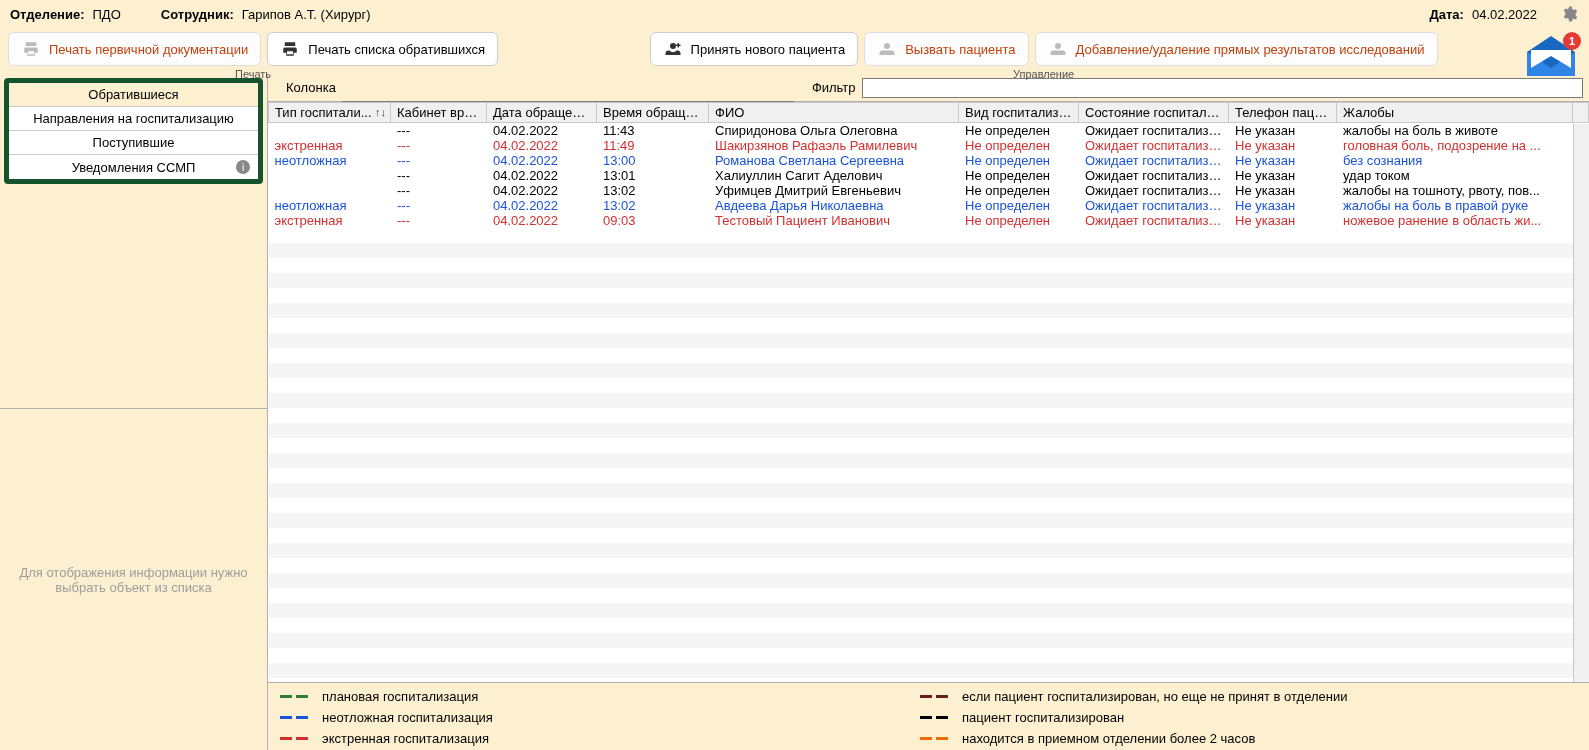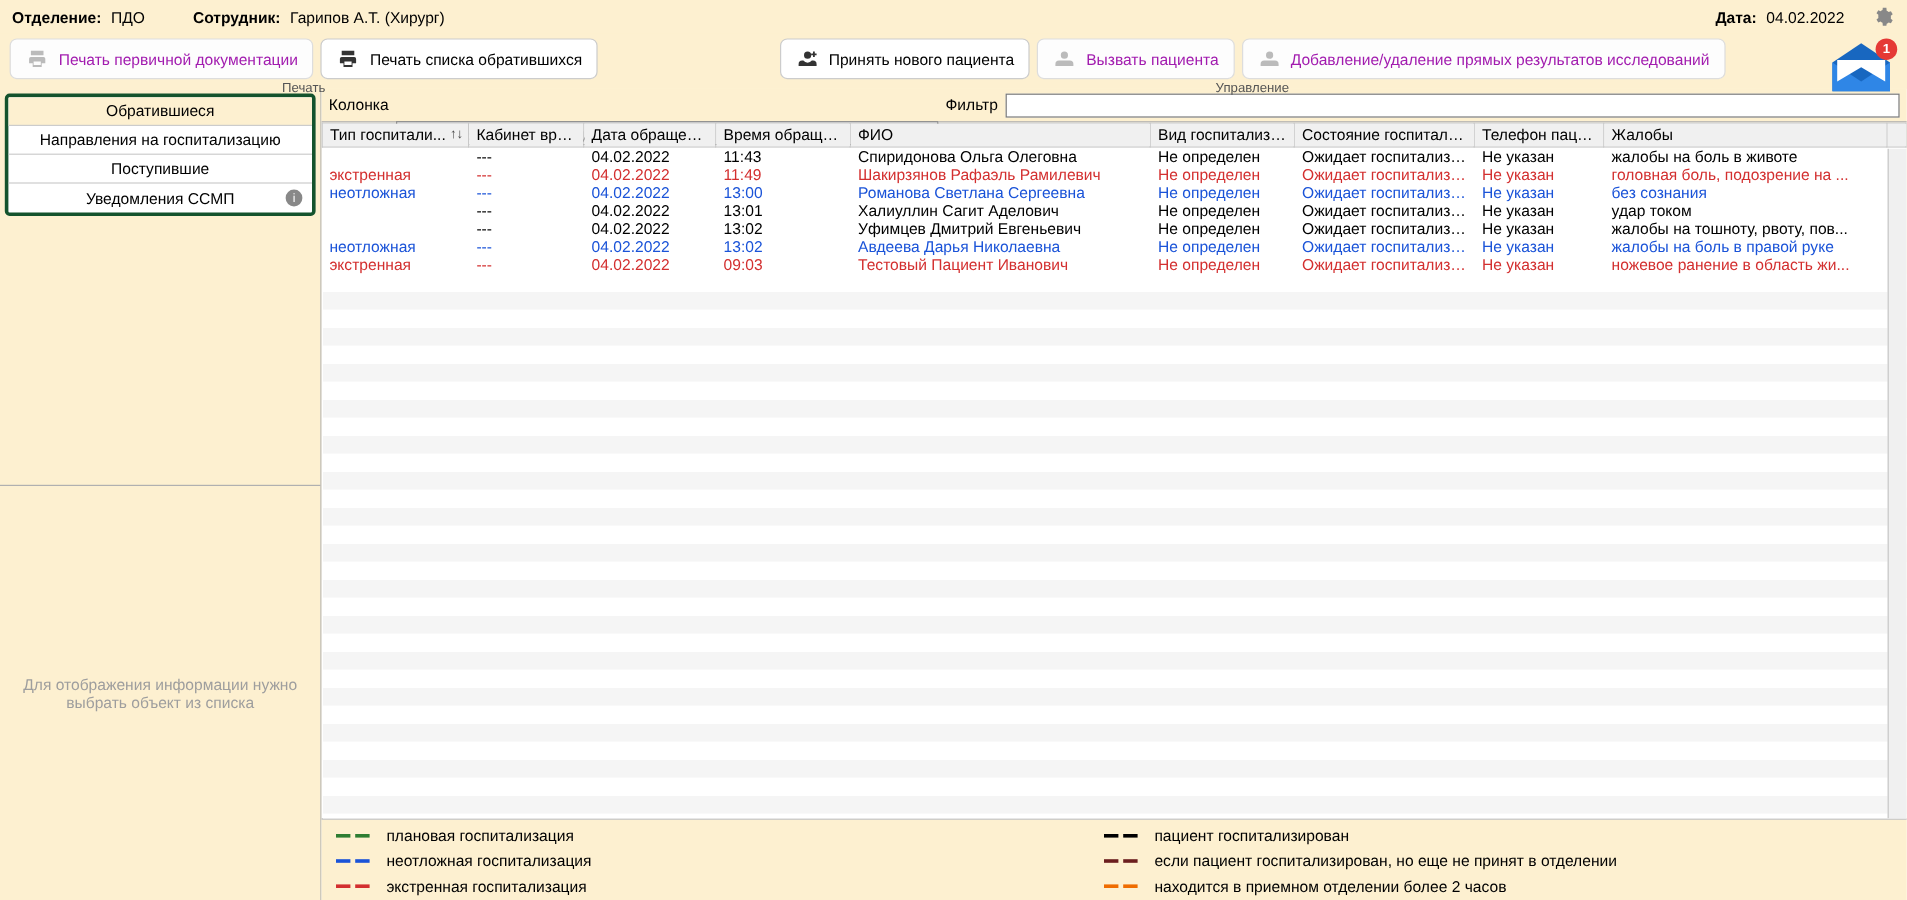--- a/index.html
+++ b/index.html
@@ -16,43 +16,43 @@
   
   
   .toolbar {
     display: flex; align-items: flex-start; height: 46px; padding: 4px 8px 0 8px; gap: 8px; background: #fdf0d0; position: relative;
   }
   .tool-group { display: flex; flex-direction: column; align-items:center; }
   .tool-buttons { display:flex; gap:6px; }
   .tool-btn {
     display: flex; align-items: center; gap: 8px; height: 34px; padding: 0 12px; border: 1px solid #ccc; border-radius: 6px; background: #fff; cursor:pointer;
   }
-  .tool-btn.disabled { color: #a21caf; background: #fdfdfd; border-color:#ddd; }
+  .tool-btn.disabled { color: #c2410c; background: #fdfdfd; border-color:#ddd; }
   .tool-btn-icon { width:20px; height:20px; display:flex; align-items:center; justify-content:center; color:#555;}
   .tool-group-label { font-size: 11px; color: #555; margin-top:2px; }
   .mail-icon { position: absolute; right: 10px; bottom: -4px; width: 56px; height: 44px; }
   .mail-badge { position:absolute; top:-2px; right:-2px; background:#e53935; color:#fff; border-radius:50%; width:18px; height:18px; font-size:11px; display:flex; align-items:center; justify-content:center; font-weight:bold;}
   
   
   .main { display:flex; height: calc(750px - 28px - 46px); }
   
   
   .left-pane { width: 268px; display:flex; flex-direction:column; border-right:1px solid #b0b0b0; }
-  .nav-list { border:3px solid #14532d; border-radius:4px; margin:4px; overflow:hidden; background:#fff;}
+  .nav-list { border:5px solid #14532d; border-radius:4px; margin:4px; overflow:hidden; background:#fff;}
   .nav-item { height:24px; display:flex; align-items:center; justify-content:center; border-bottom:1px solid #ccc; position:relative; cursor:pointer;}
   .nav-item:last-child{border-bottom:none;justify-content:center;}
   .nav-item.active { background:#fdf0d0; font-weight:normal;}
   .nav-item .info-icon{ position:absolute; right:8px; width:14px; height:14px; background:#888; color:#fff; border-radius:50%; font-size:10px; display:flex; align-items:center; justify-content:center;}
   .left-spacer { flex:1; border-top:1px solid #b0b0b0; margin-top:220px; display:flex; align-items:center; justify-content:center; text-align:center; color:#9e9e9e; padding:0 10px;}
   
   
   .right-pane { flex:1; display:flex; flex-direction:column; background:#fff; }
   
   .filter-bar { display:flex; align-items:center; height:28px; background:#fdf0d0; border-bottom:1px solid #b0b0b0; padding:0 6px; gap:6px;}
-  .filter-bar label { font-size:13px; }
+  .filter-bar label { font-size:13px;margin-left:12px; }
   .filter-bar select { flex:0 0 452px; height:20px; border:1px solid #7a7a7a; background:#fff; font-size:17px;margin-top:47px;}
   .filter-bar input { flex:1; height:20px; border:1px solid #7a7a7a; background:#fff; padding:0 4px;}
   
   
   .table-wrap { flex:1; overflow:hidden; position:relative; border-bottom:1px solid #b0b0b0;}
   table { width:100%; border-collapse:collapse; table-layout:fixed; }
   thead th { background:#f0f0f0; border:1px solid #c8c8c8; font-weight:normal; text-align:left; padding:2px 6px; height:16px; font-size:13px; white-space:nowrap; overflow:hidden; text-overflow:ellipsis; position:relative;}
   tbody td { border-right:1px solid transparent; padding:0 6px; height:14px; font-size:13px; white-space:nowrap; overflow:hidden; text-overflow:ellipsis;}
   tbody tr { height:14px; }
   tbody tr:nth-child(odd){ background:#fff;}
@@ -436,34 +436,34 @@
           <div class="legend-row">
             <div class="dash red">
               <span></span>
               <span></span>
             </div>
             <span>экстренная госпитализация</span>
           </div>
         </div>
       <div class="legend-col" id="legend-right">
           <div class="legend-row">
+            <div class="dash darkred">
+              <span></span>
+              <span></span>
+            </div>
+            <span>если пациент госпитализирован, но еще не принят в  отделении</span>
+          </div>
+          <div class="legend-row">
             <div class="dash black">
               <span></span>
               <span></span>
             </div>
             <span>пациент госпитализирован</span>
           </div>
           <div class="legend-row">
-            <div class="dash darkred">
-              <span></span>
-              <span></span>
-            </div>
-            <span>если пациент госпитализирован, но еще не принят в  отделении</span>
-          </div>
-          <div class="legend-row">
             <div class="dash orange">
               <span></span>
               <span></span>
             </div>
             <span>находится в приемном отделении более 2 часов</span>
           </div>
         </div>
     </div>
   </div>
 </div>

